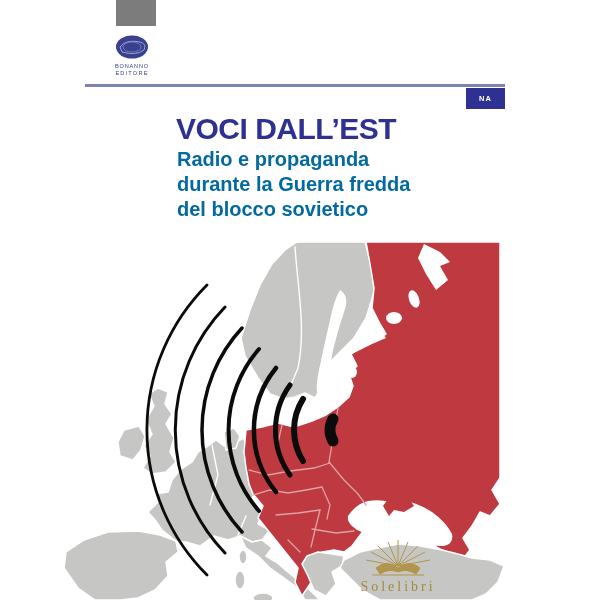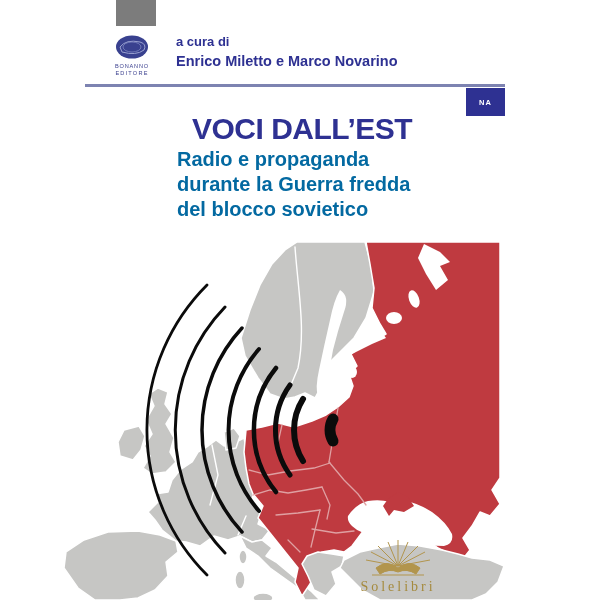--- a/index.html
+++ b/index.html
@@ -7,26 +7,26 @@
     position:relative;width:600px;height:600px;background:#ffffff;
     font-family:"Liberation Sans",sans-serif;overflow:hidden;
   }
   .top-square{position:absolute;left:116px;top:0;width:40px;height:26px;background:#7c7c7c;}
   .pub-logo{position:absolute;left:110px;top:34px;width:46px;height:48px;}
   .curators{position:absolute;left:176px;top:34px;color:#2e3192;font-weight:bold;line-height:1.25;}
   .curators .prefix{font-size:13px;display:block;}
   .curators .names{font-size:14.5px;display:block;margin-top:2px;}
   .header-rule{position:absolute;left:85px;top:84px;width:420px;height:3px;background:#7d83b1;}
   .series-badge{
-    position:absolute;left:466px;top:88px;width:39px;height:28px;background:#2e3192;
+    position:absolute;left:466px;top:88px;width:39px;height:21px;background:#2e3192;
     color:#ffffff;font-size:7.5px;font-weight:bold;letter-spacing:1px;
     display:flex;align-items:center;justify-content:center;
   }
   .book-title{
-    position:absolute;left:192px;top:112px;margin:0;
+    position:absolute;left:176px;top:112px;margin:0;
     color:#2e3192;font-size:30px;font-weight:800;letter-spacing:-0.5px;
   }
   .book-subtitle{
     position:absolute;left:177px;top:147px;
     color:#0369a1;font-size:20px;font-weight:bold;line-height:25px;
   }
   .map-layer{position:absolute;left:0;top:0;width:600px;height:600px;}
 </style>
 </head>
 <body>
@@ -124,24 +124,20 @@
   <div class="top-square"></div>
 
   <svg class="pub-logo" viewBox="0 0 46 48">
     <ellipse cx="22" cy="13" rx="16" ry="11.5" fill="#39418f"></ellipse>
     <path d="M10,13 Q16,5 30,8 Q37,10 34,16 Q26,22 12,18 Z" fill="none" stroke="#9aa1d0" stroke-width="1"></path>
     <ellipse cx="22" cy="13" rx="9" ry="5" fill="none" stroke="#7e86c0" stroke-width="0.8"></ellipse>
     <text x="22" y="34" text-anchor="middle" fill="#3a3f8e" font-size="5.6" letter-spacing="0.8" font-family="Liberation Sans, sans-serif">BONANNO</text>
     <text x="22" y="41" text-anchor="middle" fill="#3a3f8e" font-size="5.6" letter-spacing="1.2" font-family="Liberation Sans, sans-serif">EDITORE</text>
   </svg>
 
-  <div class="curators">
-    <span class="prefix">a cura di</span>
-    <span class="names">Enrico Miletto e Marco Novarino</span>
-  </div>
 
   <div class="header-rule"></div>
   <div class="series-badge">NA</div>
 
   <h1 class="book-title">VOCI DALL’EST</h1>
   <div class="book-subtitle">
     <div>Radio e propaganda</div>
     <div>durante la Guerra fredda</div>
     <div>del blocco sovietico</div>
   </div>

